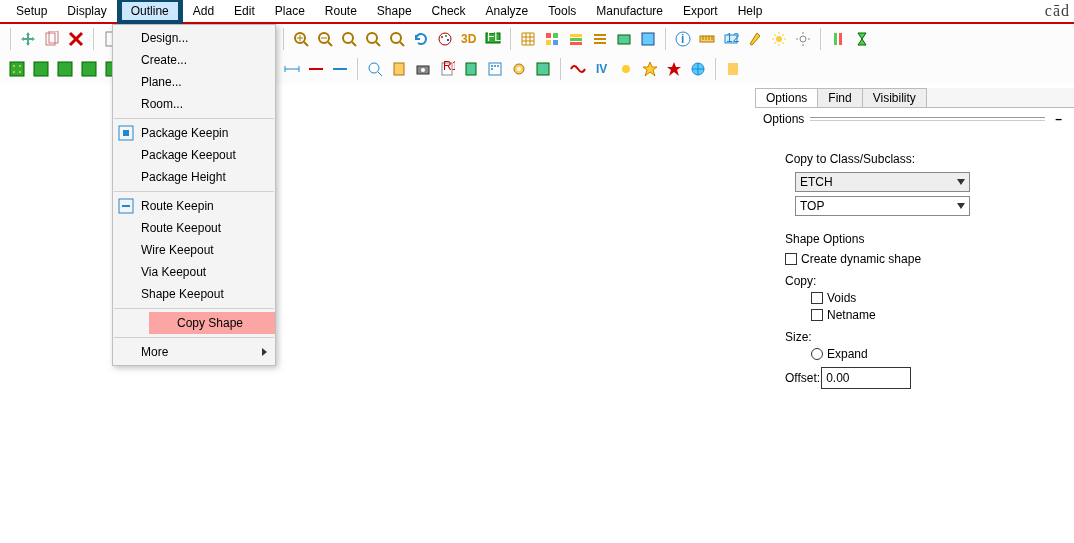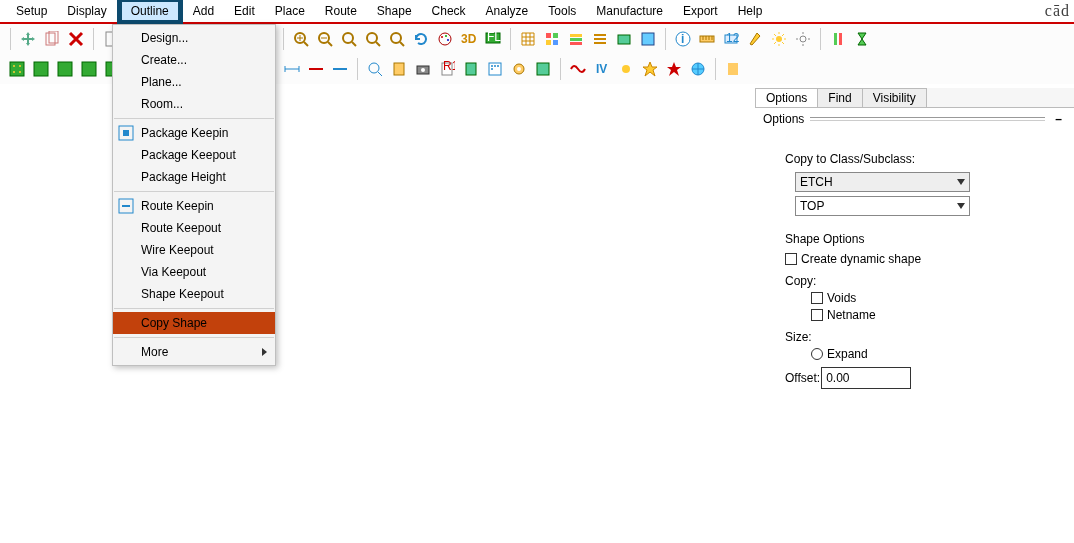--- a/index.html
+++ b/index.html
@@ -17,21 +17,21 @@
   .tool-sep { width: 1px; height: 22px; background: #ccc; margin: 0 4px; }
   .tbtn { width: 22px; height: 22px; border: 1px solid transparent; display: flex; align-items: center; justify-content: center; }
   .tbtn svg { width: 16px; height: 16px; }
 
   
   .canvas { position: absolute; left: 0; top: 88px; right: 0; bottom: 0; background-image: radial-gradient(#555 0.5px, transparent 0.5px); background-size: 6px 6px; background-color: #fff; }
 
   
   .dropdown { position: absolute; left: 112px; top: 24px; width: 164px; background: #f4f4f4; border: 1px solid #bfbfbf; box-shadow: 2px 2px 6px rgba(0,0,0,0.25); z-index: 20; padding: 2px 0; }
   .dditem { display: flex; align-items: center; height: 22px; padding: 0 10px 0 28px; position: relative; cursor: default; }
-  .dditem.highlight { background: #c2410c; }
+  .dditem.highlight { background: #fca5a5; margin-left: 36px; }
   .ddsep { height: 1px; background: #d0d0d0; margin: 3px 1px; }
   .ddicon { position: absolute; left: 4px; top: 2px; width: 18px; height: 18px; }
   .ddarrow { position: absolute; right: 8px; top: 7px; width: 0; height: 0; border-left: 5px solid #333; border-top: 4px solid transparent; border-bottom: 4px solid transparent; }
 
   
   .rightpanel { position: absolute; right: 0; top: 88px; width: 320px; bottom: 0; background: #fff; border-left: 1px solid #fff; z-index: 5; }
   .tabs { display: flex; height: 20px; border-bottom: 1px solid #bbb; background: #f6f6f6; font-family: "Courier New", monospace; }
   .tab { padding: 2px 10px; border: 1px solid #bbb; border-bottom: none; margin-right: -1px; background: #eee; font-size: 12px; }
   .tab.active { background: #fff; }
   .panel-title-row { display: flex; align-items: center; padding: 4px 8px 0 8px; font-family: "Courier New", monospace; font-size: 12px; }

